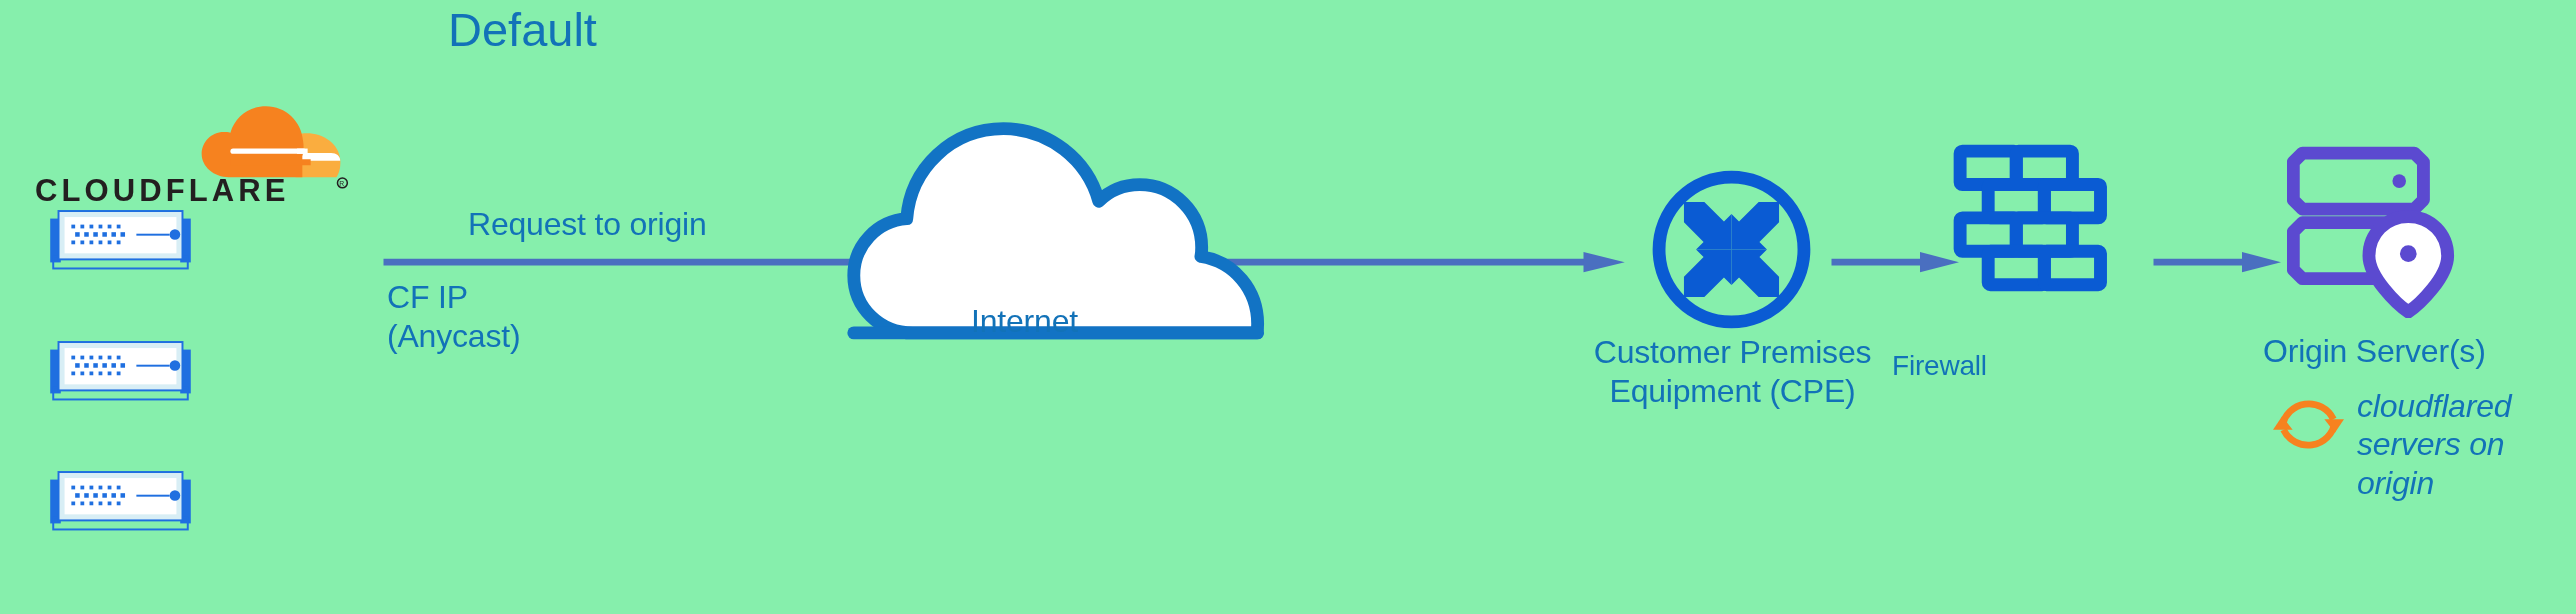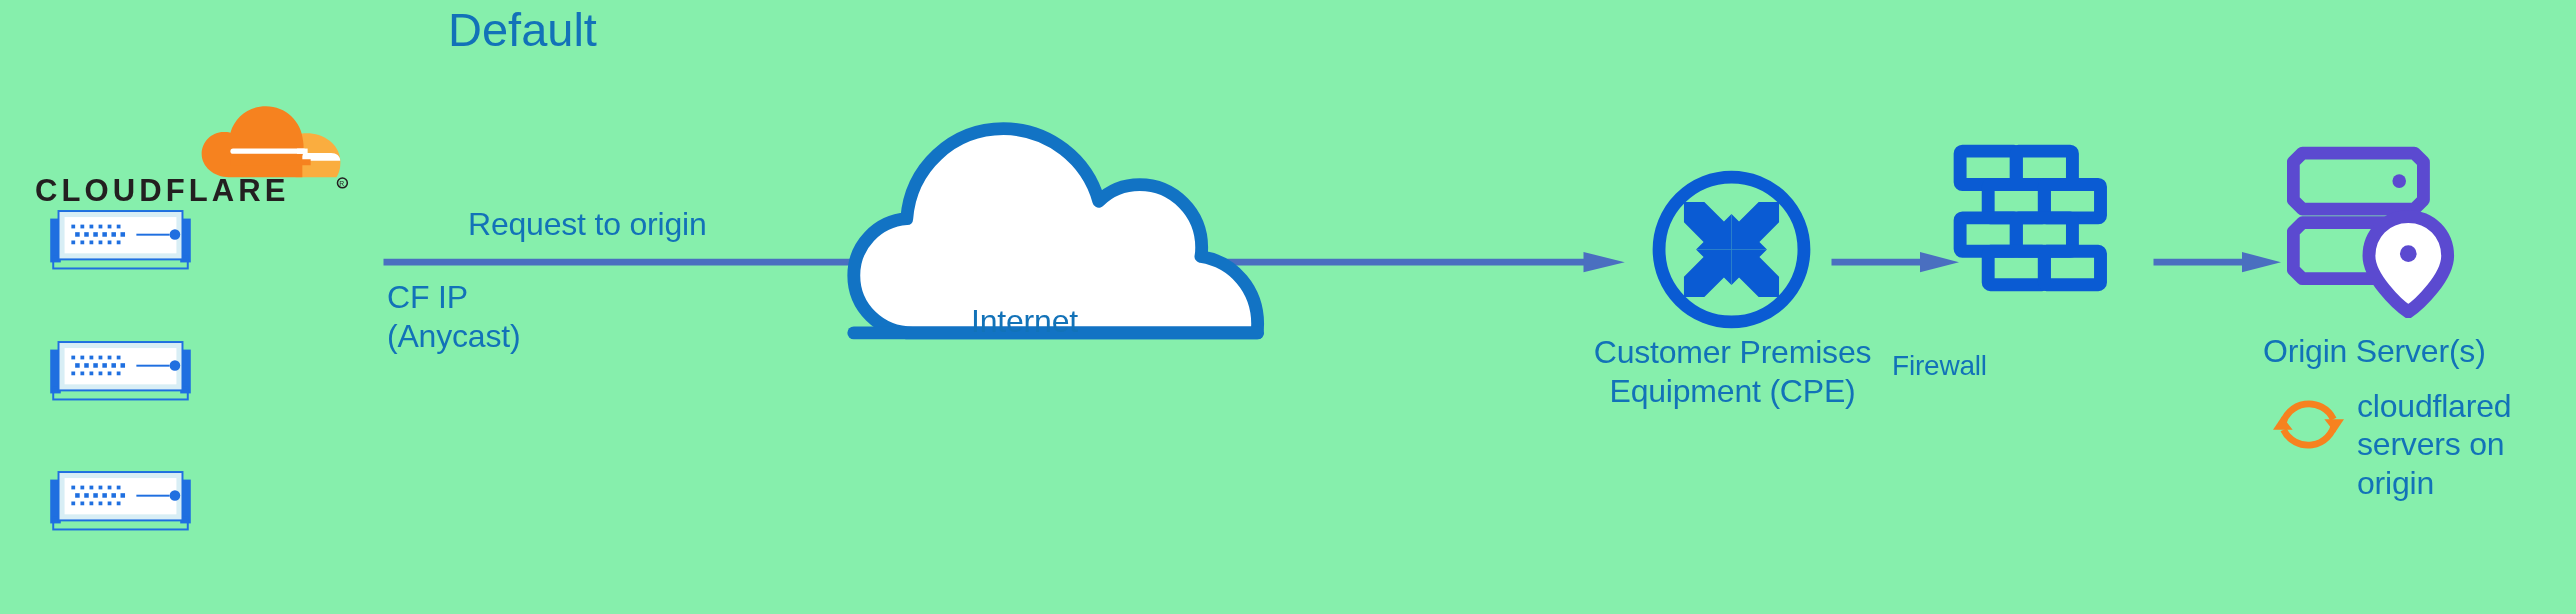--- a/index.html
+++ b/index.html
@@ -79,20 +79,21 @@
     top: 333px;
     font-size: 32px;
     text-align: right;
   }
 
   #cloudflared-label {
     left: 2357px;
     top: 387px;
     font-size: 32px;
     line-height: 1.20;
+    font-style: italic;
   }
 
   
   #cf-logo-wrap {
     position: absolute;
     left: 35px;
     top: 106px;
     width: 318px;
     height: 103px;
   }

